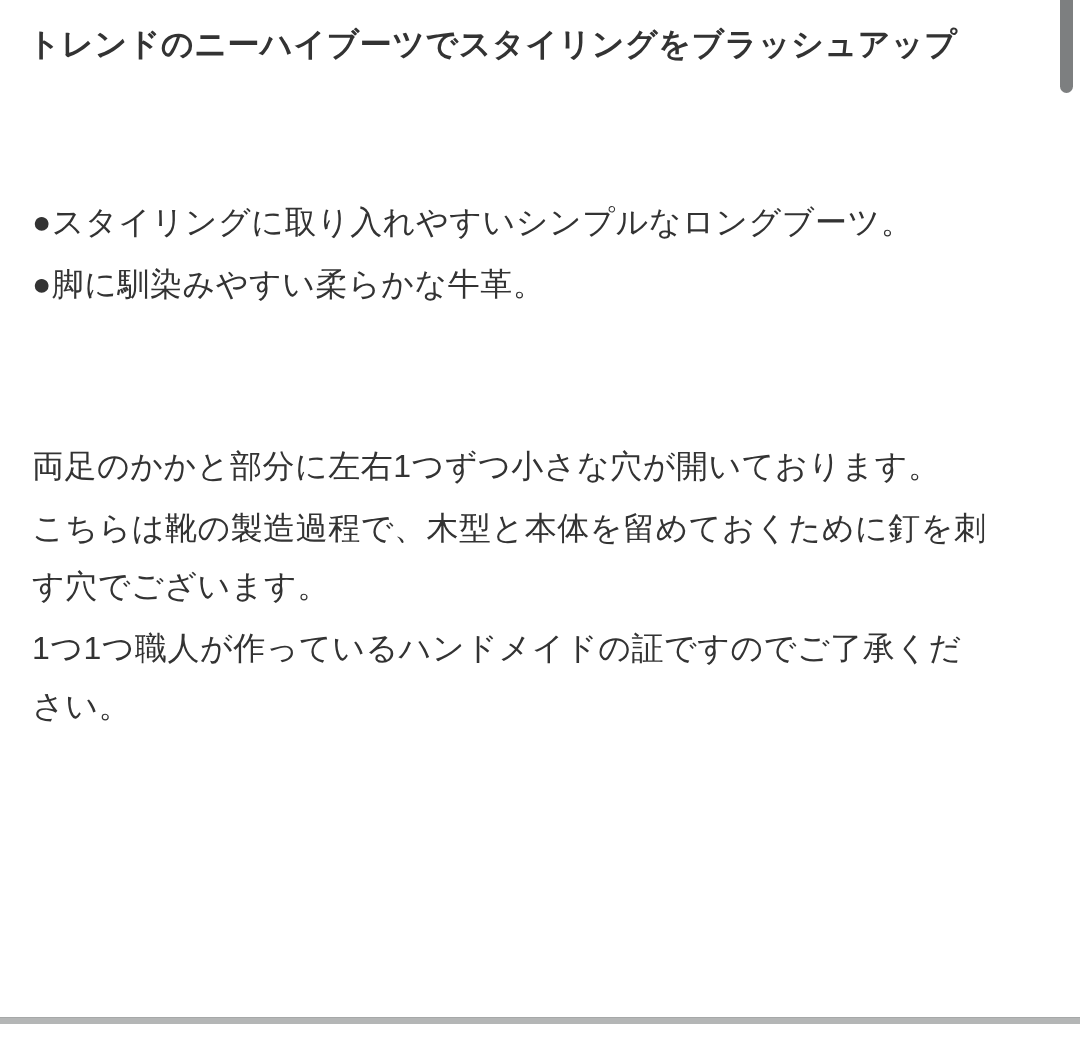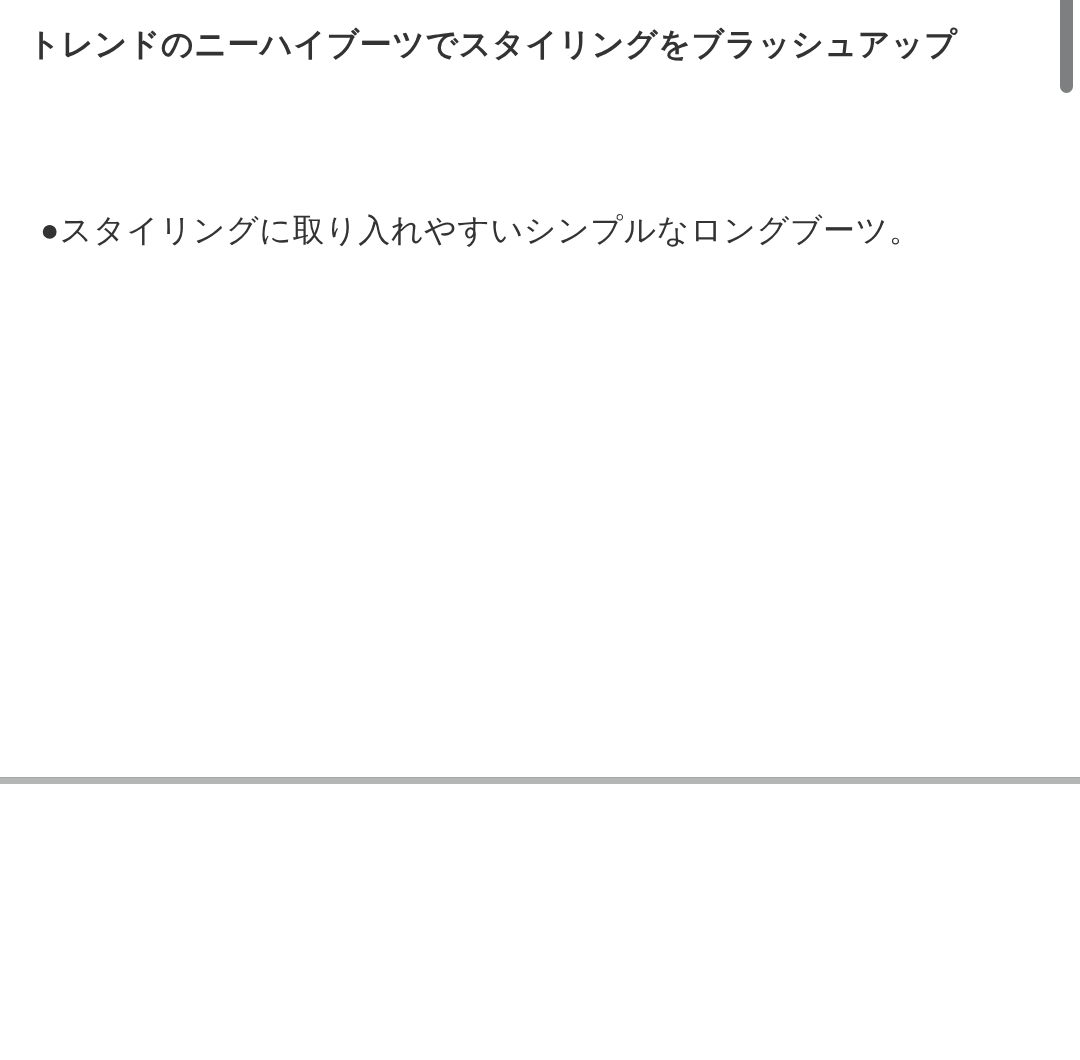--- a/index.html
+++ b/index.html
@@ -14,42 +14,42 @@
     width: 1080px;
     height: 1060px;
     overflow: hidden;
     background: var(--bg-color);
     font-family: "Liberation Sans", "DejaVu Sans", sans-serif;
     color: var(--text-color);
   }
   .page {
     position: relative;
     width: 1080px;
-    height: 784px;
+    height: 1024px;
     background: var(--bg-color);
   }
   .content {
     position: absolute;
     left: 28px;
     top: 15px;
     width: 965px;
     font-size: 32px;
     line-height: 58px;
     letter-spacing: 0.5px;
     word-break: normal;
     line-break: normal;
     overflow-wrap: normal;
   }
   .title {
     font-size: 32px;
     font-weight: 700;
     line-height: 58px;
   }
   .gap { height: 116px; }
-  .content p { margin: 12px; }
+  .content p { margin: 4px; }
   .scrollbar-thumb {
     position: absolute;
     top: 0;
     right: 7px;
     width: 13px;
     height: 93px;
     background: var(--thumb-color);
     border-radius: 0 0 7px 7px;
   }
   .bottom-bar {
@@ -67,25 +67,31 @@
 
 <div class="page">
 
   <div class="content">
     <h1 class="title">トレンドのニーハイブーツでスタイリングをブラッシュアップ</h1>
 
     <div class="gap"></div>
 
     <section>
         <p>●スタイリングに取り入れやすいシンプルなロングブーツ。</p>
+        <p>●脚に馴染みやすい柔らかな牛革。</p>
       </section>
 
     <div class="gap"></div>
 
     <section>
+      <div>
+          <p>両足のかかと部分に左右1つずつ小さな穴が開いております。</p>
+          <p>こちらは靴の製造過程で、木型と本体を留めておくために釘を刺す穴でございます。</p>
+          <p>1つ1つ職人が作っているハンドメイドの証ですのでご了承ください。</p>
+        </div>
     </section>
   </div>
 
   <div class="scrollbar-thumb"></div>
 
   <div class="bottom-bar"></div>
 
 </div>
 
 </body></html>

